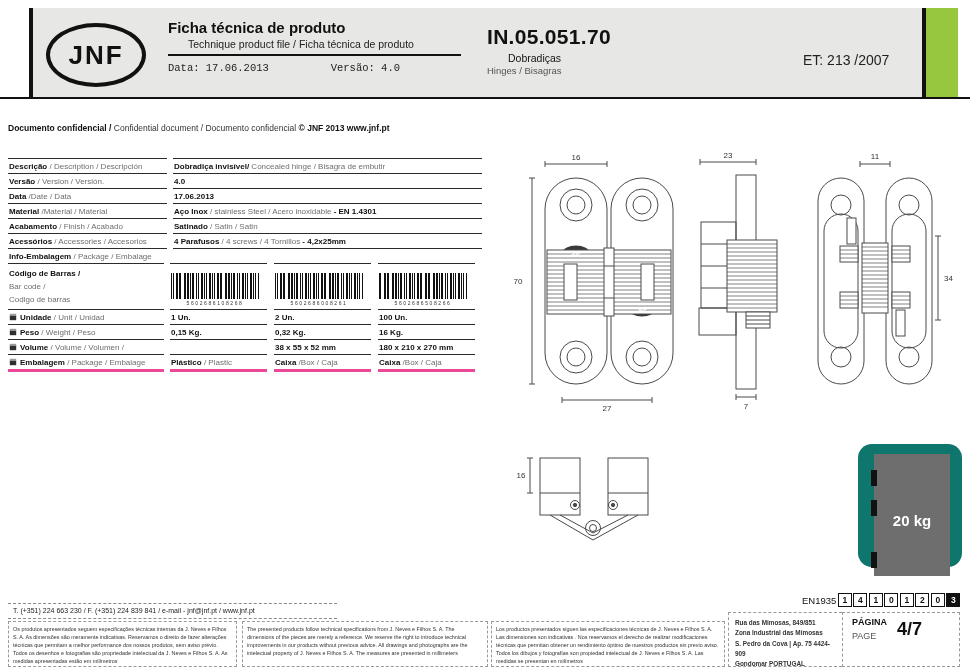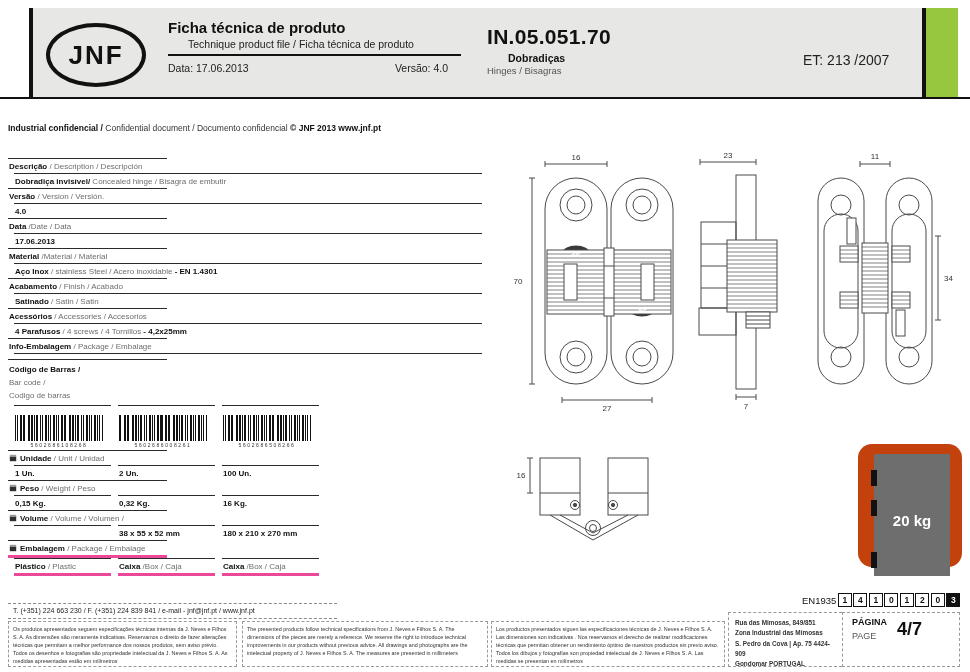--- a/index.html
+++ b/index.html
@@ -11,35 +11,35 @@
   .hdr-lbar{position:absolute;left:29px;top:8px;width:4px;height:89px;background:#111;}
   .hdr-rbar{position:absolute;left:922px;top:8px;width:4px;height:89px;background:#111;}
   .hdr-green{position:absolute;left:926px;top:8px;width:32px;height:89px;background:#97c73f;}
   .logo{position:absolute;left:46px;top:23px;width:92px;height:56px;border:4px solid #111;
         border-radius:50%;display:flex;align-items:center;justify-content:center;
         font-weight:bold;font-size:26px;letter-spacing:2px;color:#111;background:#e7e7e5;}
   .title-block{position:absolute;left:168px;top:19px;width:300px;}
   .title-main{font-size:15px;font-weight:bold;color:#111;}
   .title-sub{font-size:10.5px;color:#222;margin-top:2px;margin-left:20px;}
   .title-rule{width:293px;border-top:2px solid #111;margin-top:4px;}
-  .title-meta{display:flex;justify-content:space-between;width:280px;font-size:10.5px;margin-top:6px;color:#222;}
+  .title-meta{display:flex;justify-content:space-between;width:232px;font-size:10.5px;margin-top:6px;color:#222;font-family:Liberation Mono, monospace;}
   .prod-block{position:absolute;left:487px;top:25px;}
   .prod-code{font-size:21px;font-weight:bold;color:#111;letter-spacing:0.3px;}
-  .prod-fam{font-size:10.5px;font-weight:bold;margin-top:3px;color:#111;padding-left:21px;}
+  .prod-fam{font-size:10.5px;font-weight:normal;margin-top:3px;color:#111;padding-left:21px;}
   .prod-fam-tr{font-size:9.5px;color:#555;margin-top:1px;}
   .et-ref{position:absolute;left:803px;top:52px;font-size:14px;color:#222;}
   .hdr-rule{position:absolute;left:0;top:97px;width:970px;height:2px;background:#111;}
 
   
   .confidential{position:absolute;left:8px;top:123px;font-size:8.5px;color:#111;}
   .confidential .n{font-weight:normal;color:#333;}
 
   
   .spec-table{position:absolute;left:8px;top:158px;width:474px;font-size:8px;}
-  .srow{display:flex;flex-direction:column;}
+  .srow{display:flex;}
   .sl{width:158px;border-top:1px solid #2b2b2b;padding:3px 0 2px 1px;}
   .sv{margin-left:6px;flex:1;border-top:1px solid #2b2b2b;padding:3px 0 2px 1px;}
   .sv3{margin-left:6px;flex:1;display:flex;}
   .sc{width:96px;margin-right:7px;border-top:1px solid #2b2b2b;padding:3px 0 2px 1px;}
   .bb{border-bottom:3px solid #ec4899;}
   .g{color:#6e6e6e;}
   .spec-table b{color:#111;font-weight:bold;}
   .bc-label{line-height:1.65;}
   .bc-cell{padding-top:4px;}
   .barcode{width:88px;height:26px;margin-top:5px;
@@ -47,21 +47,21 @@
       #111 0px,#111 1.5px,#fff 1.5px,#fff 2.5px,
       #111 2.5px,#111 3.2px,#fff 3.2px,#fff 5px,
       #111 5px,#111 7px,#fff 7px,#fff 8.2px);}
   .bc-digits{width:88px;font-size:5px;letter-spacing:1.6px;text-align:center;color:#333;margin-top:1px;}
   .cube{width:8px;height:8px;margin-right:3px;vertical-align:-1px;}
 
   
   .drawings{position:absolute;left:490px;top:148px;}
 
   
-  .badge{position:absolute;left:858px;top:444px;width:104px;height:123px;background:#c2410c;border-radius:14px;}
+  .badge{position:absolute;left:858px;top:444px;width:104px;height:123px;background:#0f766e;border-radius:14px;}
   .badge-door{position:absolute;left:16px;top:10px;width:76px;height:122px;background:#6e6e6e;}
   .hinge-tick{position:absolute;left:-3px;width:6px;height:16px;background:#111;}
   .badge-label{position:absolute;left:0;top:58px;width:76px;text-align:center;
                color:#fff;font-size:15px;font-weight:bold;}
 
   
   .en1935{position:absolute;left:802px;top:593px;display:flex;align-items:center;font-size:9.5px;color:#111;}
   .en1935 .box{width:12px;height:12px;border:1.3px solid #111;margin-left:1.5px;display:flex;
                align-items:center;justify-content:center;font-size:8.5px;font-weight:bold;background:#fff;}
   .en1935 .box.inv{background:#111;color:#fff;}
@@ -109,21 +109,21 @@
   <div class="prod-block">
     <div class="prod-code">IN.05.051.70</div>
     <div class="prod-fam">Dobradiças</div>
     <div class="prod-fam-tr">Hinges / Bisagras</div>
   </div>
 
   <div class="et-ref">ET: 213 /2007</div>
   <div class="hdr-rule"></div>
 
   <div class="confidential">
-    <b>Industrial confidencial /</b><span class="n"> Confidential document / Documento confidencial  </span><b>© JNF 2013  www.jnf.pt</b>
+    <b>Documento confidencial /</b><span class="n"> Confidential document / Documento confidencial  </span><b>© JNF 2013  www.jnf.pt</b>
   </div>
 
   <div class="spec-table">
 
     <div class="srow">
       <div class="sl"><b>Descrição</b><span class="g"> / Description / Descripción</span></div>
       <div class="sv"><b>Dobradiça invisível/</b><span class="g"> Concealed hinge / Bisagra de embutir</span></div>
     </div>
 
     <div class="srow">

